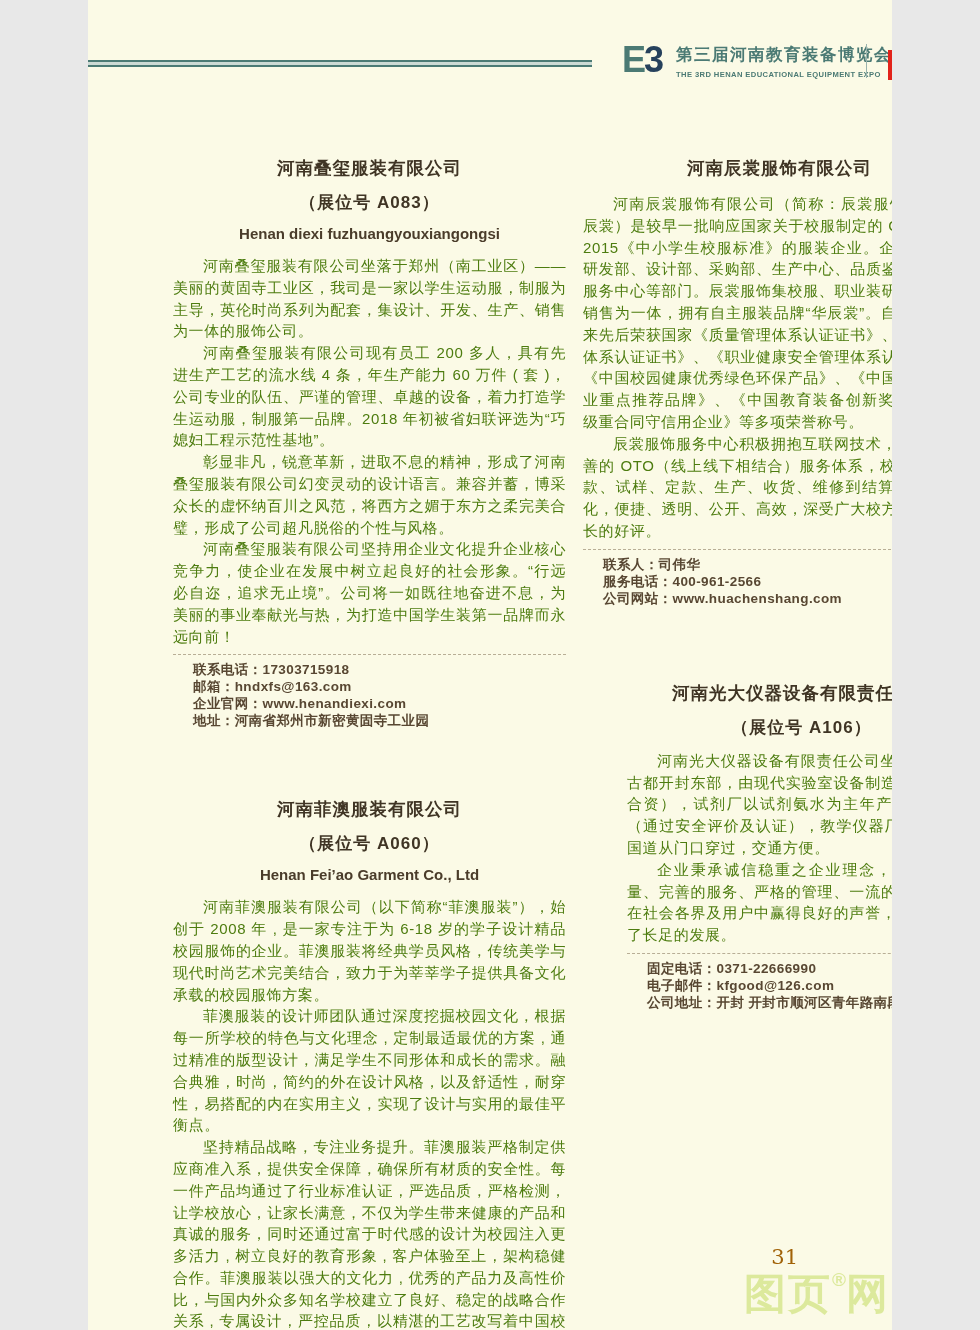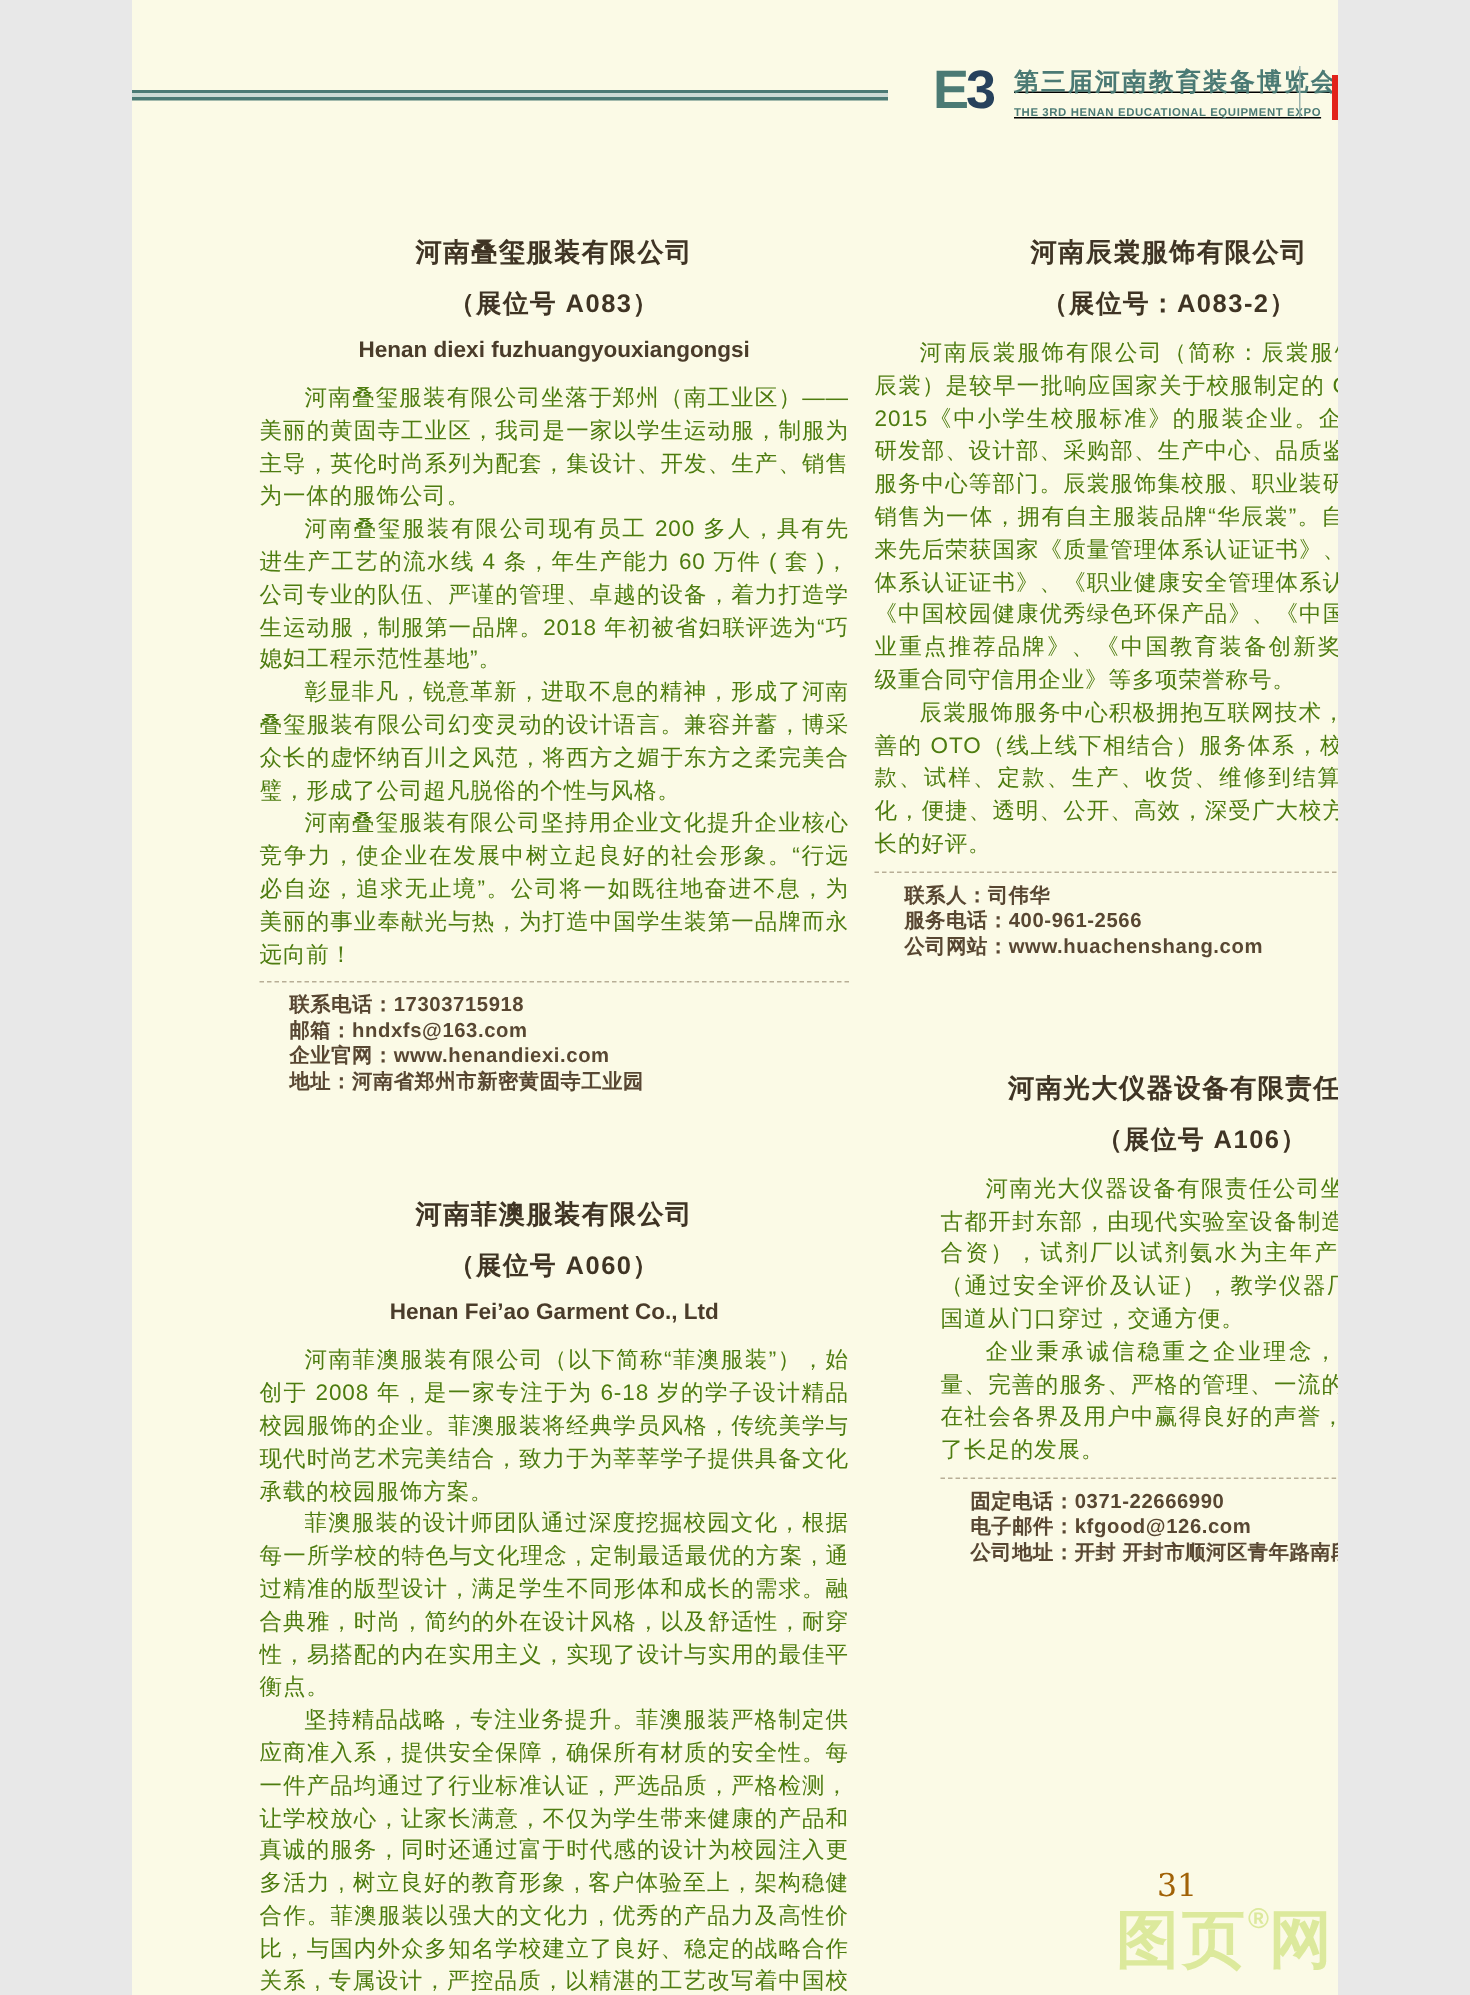--- a/index.html
+++ b/index.html
@@ -23,21 +23,21 @@
   }
   .rule-left  { left: 0; top: 60px; width: 504px; }
   .rule-right { left: 893px; top: 60px; right: 0; }
   .logo-mark {
     position: absolute; left: 534px; top: 42px;
     font-weight: 900; font-size: 36px; line-height: 1;
     letter-spacing: -2px;
   }
   .logo-mark .e { color: #4b7a74; }
   .logo-mark .three { color: #26415c; }
-  .logo-text { position: absolute; left: 588px; top: 44px; width: 178px; text-decoration: underline; }
+  .logo-text { position: absolute; left: 588px; top: 44px; width: 178px; }
   .expo-cn {
     color: #4b7a74; font-size: 16.5px; font-weight: bold;
     letter-spacing: 1.5px; white-space: nowrap;
   }
   .expo-en {
     color: #4b7a74; font-size: 7.6px; font-weight: bold;
     letter-spacing: 0.4px; margin-top: 4px; white-space: nowrap;
   }
   .header-divider {
     position: absolute; left: 778px; top: 44px;
@@ -161,21 +161,20 @@
         <p class="body-p">坚持精品战略，专注业务提升。菲澳服装严格制定供应商准入系，提供安全保障，确保所有材质的安全性。每一件产品均通过了行业标准认证，严选品质，严格检测，让学校放心，让家长满意，不仅为学生带来健康的产品和真诚的服务，同时还通过富于时代感的设计为校园注入更多活力 , 树立良好的教育形象 , 客户体验至上，架构稳健合作。菲澳服装以强大的文化力 , 优秀的产品力及高性价比，与国内外众多知名学校建立了良好、稳定的战略合作关系 , 专属设计，严控品质，以精湛的工艺改写着中国校园服饰市场竞争格局。</p>
 
       </section>
 
     </div>
 
     <div class="col">
 
       <section>
         <h2 class="company-name">河南辰裳服饰有限公司</h2>
-        <div class="booth">（展位号：A083-2）</div>
         <p class="body-p">河南辰裳服饰有限公司（简称：辰裳服饰 品牌：华辰裳）是较早一批响应国家关于校服制定的 GB/T31888-2015《中小学生校服标准》的服装企业。企业下设校服研发部、设计部、采购部、生产中心、品质鉴定部、售后服务中心等部门。辰裳服饰集校服、职业装研发、生产、销售为一体，拥有自主服装品牌“华辰裳”。自公司成立以来先后荣获国家《质量管理体系认证证书》、《环境管理体系认证证书》、《职业健康安全管理体系认证证书》、《中国校园健康优秀绿色环保产品》、《中国教育装备行业重点推荐品牌》、《中国教育装备创新奖》、《AAA 级重合同守信用企业》等多项荣誉称号。</p>
         <p class="body-p">辰裳服饰服务中心积极拥抱互联网技术，已打造出完善的 OTO（线上线下相结合）服务体系，校服定制从选款、试样、定款、生产、收货、维修到结算均实现网络化，便捷、透明、公开、高效，深受广大校方、学生及家长的好评。</p>
         <hr class="dashed">
         <div class="contacts">
           <div class="contact-line"><span>联系人：</span><span>司伟华</span></div>
           <div class="contact-line"><span>服务电话：</span><span>400-961-2566</span></div>
           <div class="contact-line"><span>公司网站：</span><span>www.huachenshang.com</span></div>
         </div>
       </section>
 

